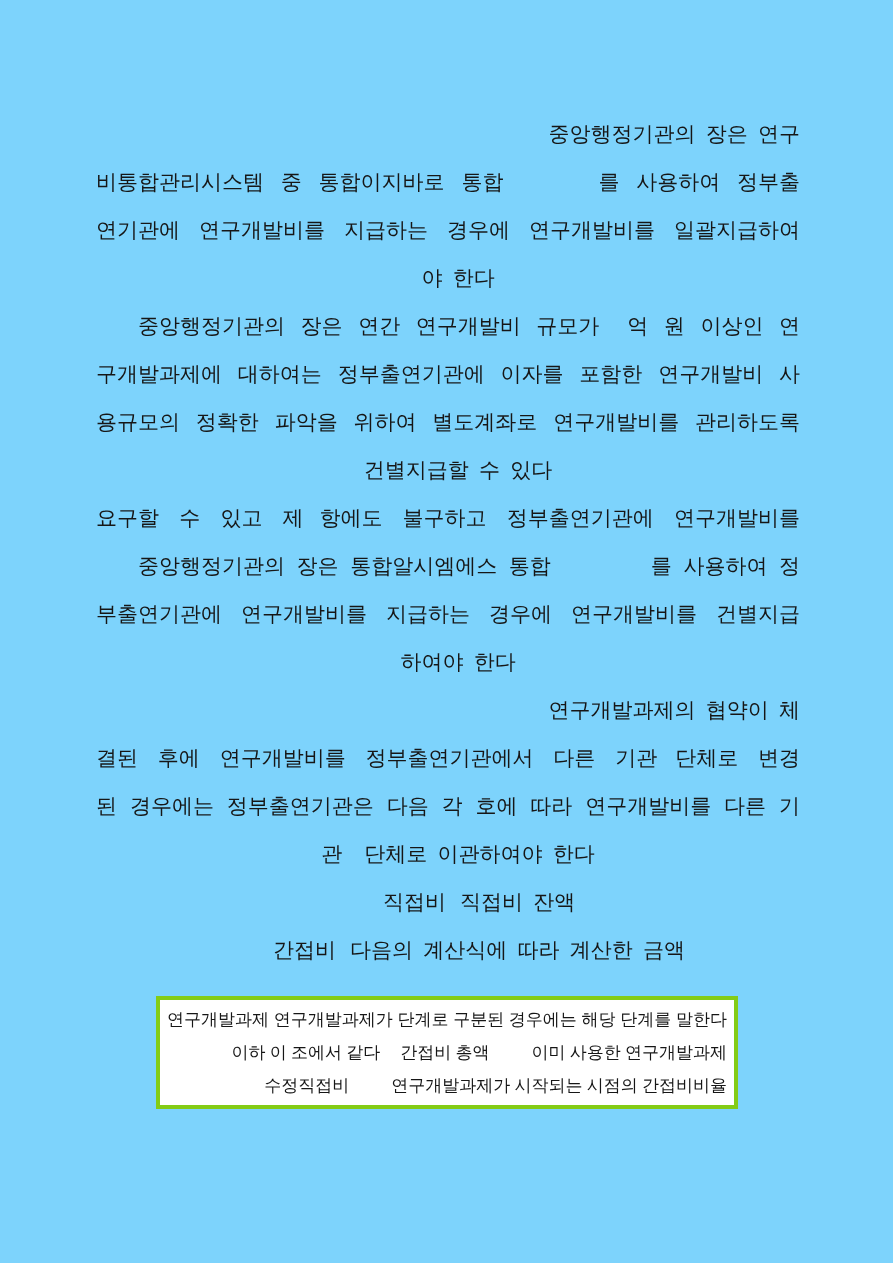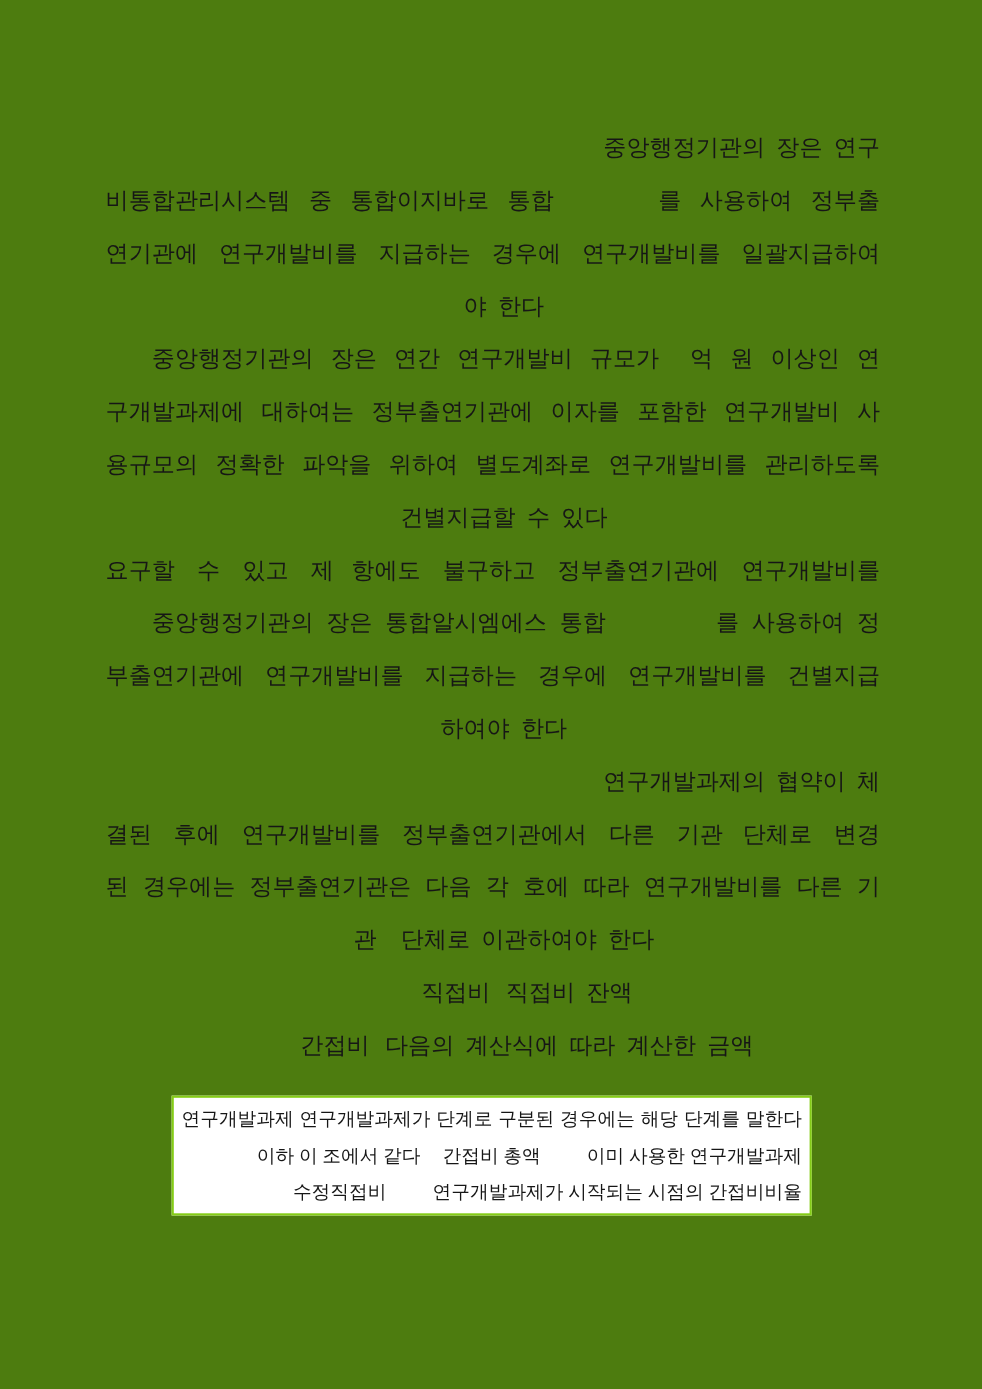--- a/index.html
+++ b/index.html
@@ -1,21 +1,21 @@
 <!DOCTYPE html>
 <html><head>
 <meta charset="utf-8">
 <style>
   html, body { margin: 0; padding: 0; background: #e8e8e8; }
   .page {
     position: relative;
     width: 893px;
     height: 1263px;
     margin: 0 auto;
-    background: #4d7c0f;
+    background: #7dd3fc;
     color: #161616;
     font-family: "Liberation Serif", "DejaVu Serif", serif;
     overflow: hidden;
   }
   .content {
     padding: 110px 93px 0 96px; 
   }
   .line {
     font-size: 21px;
     line-height: 48px;
@@ -25,21 +25,21 @@
     white-space: normal;
   }
   .line.justify { text-align: justify; text-align-last: justify; }
   .line.right   { text-align: right; }
   .line.left    { text-align: center; margin-left: 20px; }
   .gap { display: inline-block; height: 2px; vertical-align: baseline; }
   .note-box {
     box-sizing: border-box;
     margin: 22px 0 0 60px;   
     width: 582px;
-    border: 2px solid #84cc16;
+    border: 4px solid #84cc16;
     padding: 3px 7px;
     background: #ffffff;
   }
   .note-row {
     font-size: 17px;
     line-height: 33px;
     height: 33px;
     overflow: hidden;
     word-spacing: 0;
   }

